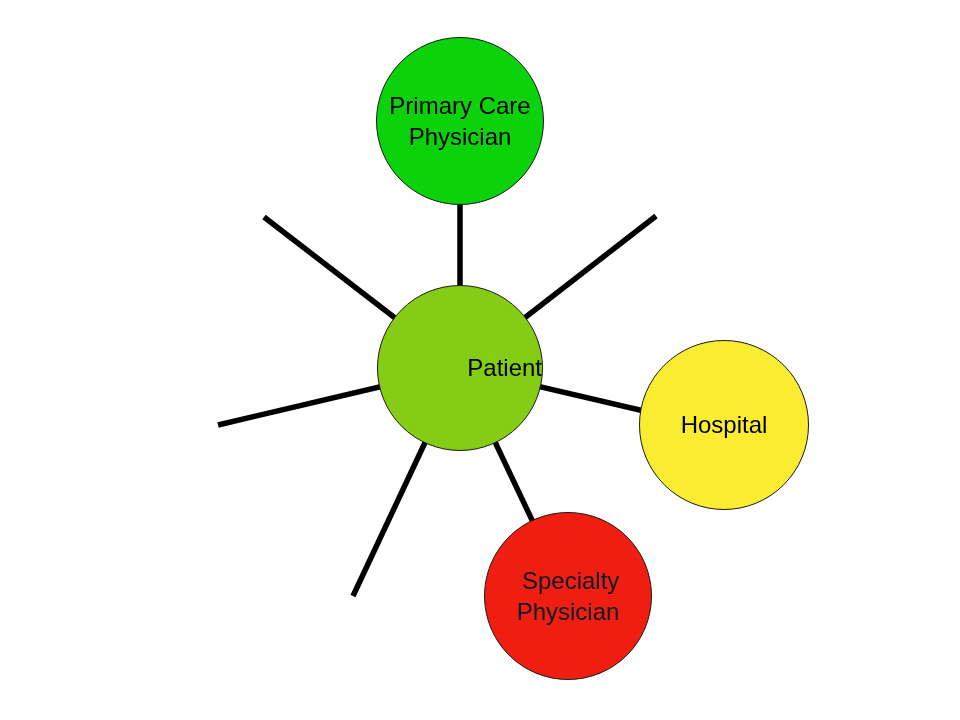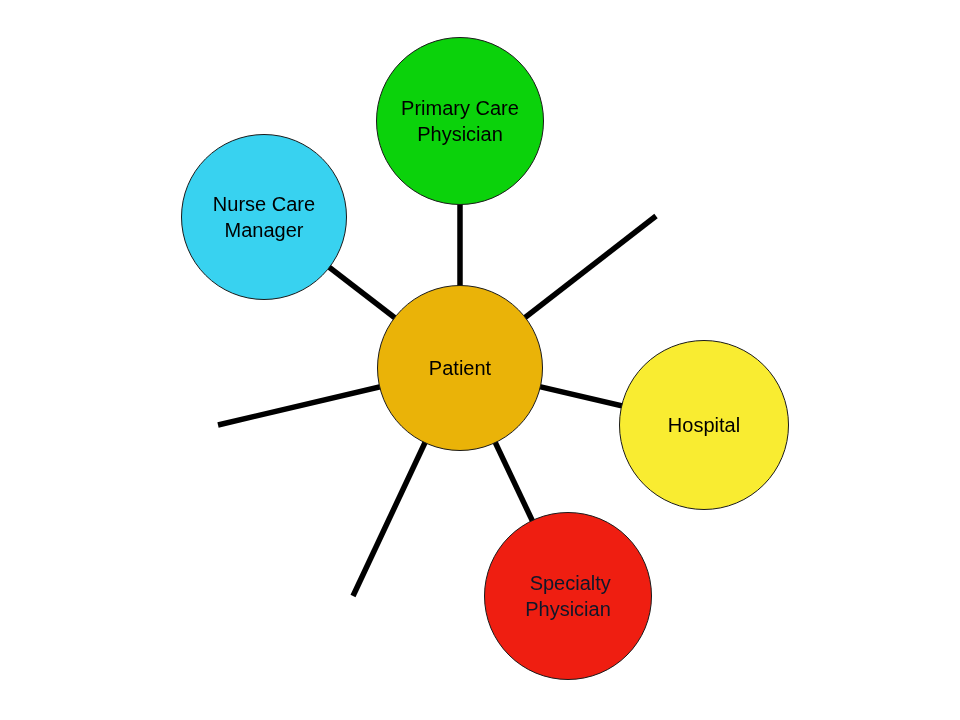--- a/index.html
+++ b/index.html
@@ -25,21 +25,21 @@
     border-radius: 50%;
     border: 1.5px solid #1a1a1a;
     box-sizing: border-box;
     display: flex;
     align-items: center;
     justify-content: center;
     text-align: center;
   }
   .node-label {
     white-space: pre-line;
-    font-size: 20px;
+    font-size: 24px;
     line-height: 1.3;
     color: #000000;
   }
 </style>
 </head>
 <body>
 
 <div class="canvas" style="background: rgb(255, 255, 255);">
 
   <svg class="edges-svg" viewBox="0 0 960 720" xmlns="http://www.w3.org/2000/svg">
@@ -51,33 +51,29 @@
       <line x1="460" y1="368" x2="218" y2="425" stroke="#000000" stroke-width="5.5"></line>
       <line x1="460" y1="368" x2="264" y2="217" stroke="#000000" stroke-width="5.5"></line>
     </svg>
 
   <div class="node" style="left: 376px; top: 37px; width: 168px; height: 168px; background: rgb(11, 210, 11); border-color: rgb(26, 26, 26);">
     <span class="node-label" style="color: rgb(0, 0, 0);">Primary Care
 Physician</span>
   </div>
 
 
-  <div class="node" style="left: 619px; top: 340px; width: 170px; height: 170px; background: rgb(249, 236, 49); border-color: rgb(26, 26, 26);">
+  <div class="node" style="left: 639px; top: 340px; width: 170px; height: 170px; background: rgb(249, 236, 49); border-color: rgb(26, 26, 26);">
     <span class="node-label" style="color: rgb(0, 0, 0);">Hospital</span>
   </div>
 
   <div class="node" style="left: 484px; top: 512px; width: 168px; height: 168px; background: rgb(239, 30, 17); border-color: rgb(26, 26, 26);">
     <span class="node-label" style="color: #0f172a; text-align: right;">Specialty
 Physician</span>
   </div>
 
 
 
-  <div class="node" style="left: 181px; top: 134px; width: 166px; height: 166px; background: rgb(56, 210, 240); border-color: rgb(26, 26, 26);">
-    <span class="node-label" style="color: rgb(0, 0, 0);">Nurse Care
-Manager</span>
-  </div>
 
-  <div class="node" style="left: 377px; top: 285px; width: 166px; height: 166px; background: #eab308; border-color: rgb(26, 26, 26);">
+  <div class="node" style="left: 377px; top: 285px; width: 166px; height: 166px; background: #84cc16; border-color: rgb(26, 26, 26); justify-content: flex-end;">
     <span class="node-label" style="color: rgb(0, 0, 0);">Patient</span>
   </div>
 
 </div>
 
 </body></html>

